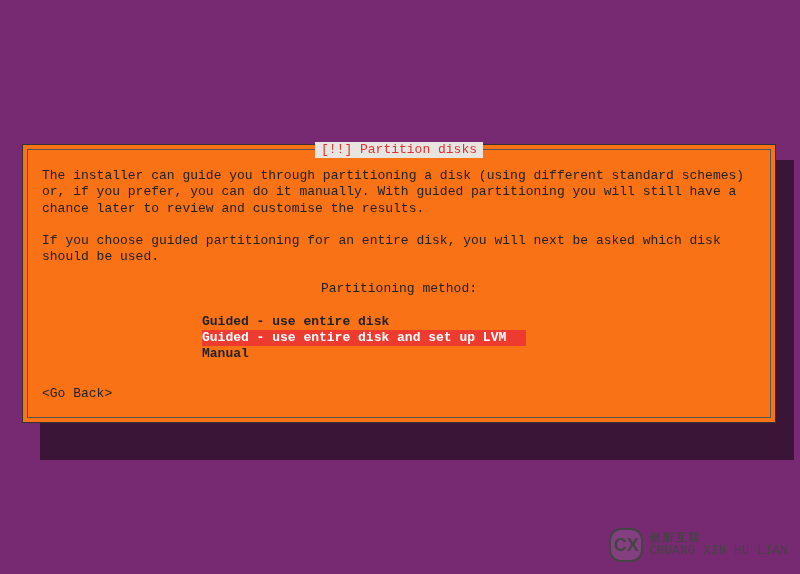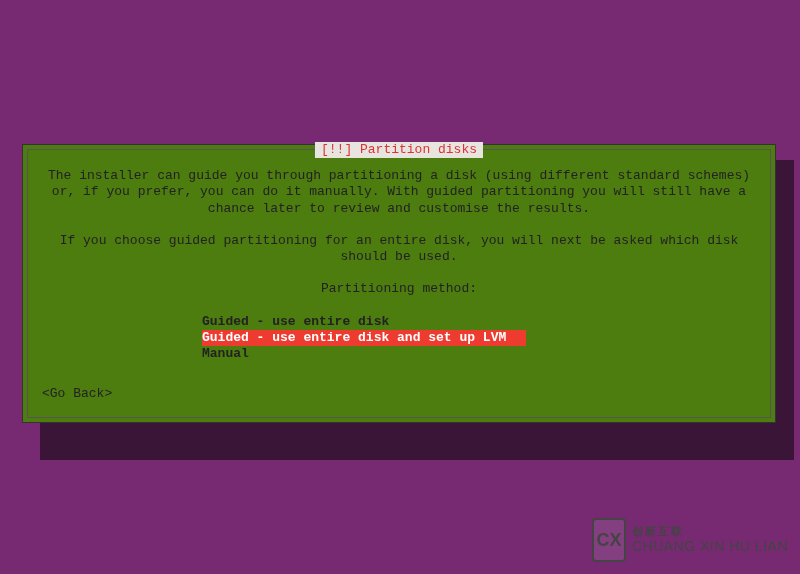--- a/index.html
+++ b/index.html
@@ -19,21 +19,21 @@
       top: 160px;
       width: 754px;
       height: 300px;
       background: #3a1538;
     }
     .dialog {
       position: absolute;
       left: 22px;
       top: 144px;
       width: 754px;
-      background: #4d7c0f;
+      background: #f97316;
       border: 1px solid #333;
       padding: 4px;
     }
     .inner-border {
       border: 1px solid #555;
       padding: 18px 14px 14px 14px;
       position: relative;
     }
     .dialog-title {
       position: absolute;
@@ -42,21 +42,20 @@
       transform: translateX(-50%);
       background: #e8e4e0;
       color: #d33;
       padding: 0 6px;
       white-space: nowrap;
     }
     .para {
       color: #222;
       margin-bottom: 16px;
       white-space: pre-wrap;
-      text-align: center;
     }
     .method-label {
       color: #222;
       margin-bottom: 16px;
       text-align: center;
     }
     .options {
       margin-left: 160px;
       margin-bottom: 16px;
     }
@@ -80,39 +79,39 @@
       position: absolute;
       right: 12px;
       bottom: 12px;
       display: flex;
       align-items: center;
       gap: 6px;
       color: #444;
     }
     .wm-logo {
       width: 34px;
-      height: 44px;
+      height: 34px;
       border: 2px solid #444;
-      border-radius: 4px;
+      border-radius: 12px;
       display: flex;
       align-items: center;
       justify-content: center;
       font-size: 18px;
       font-weight: bold;
       font-family: sans-serif;
       background: rgba(255,255,255,0.1);
     }
     .wm-text {
       font-family: sans-serif;
       font-size: 12px;
       line-height: 1.2;
       text-align: left;
     }
     .wm-cn { font-size: 11px; font-weight: bold; letter-spacing: 2px; }
-    .wm-en { font-size: 14px; letter-spacing: 0.5px; }
+    .wm-en { font-size: 12px; letter-spacing: 0.5px; font-family: Liberation Mono, monospace; }
   </style>
 </head>
 <body>
 
 <div class="shadow"></div>
 
 <div class="dialog">
   <div class="inner-border">
     <span class="dialog-title">[!!] Partition disks</span>
 

